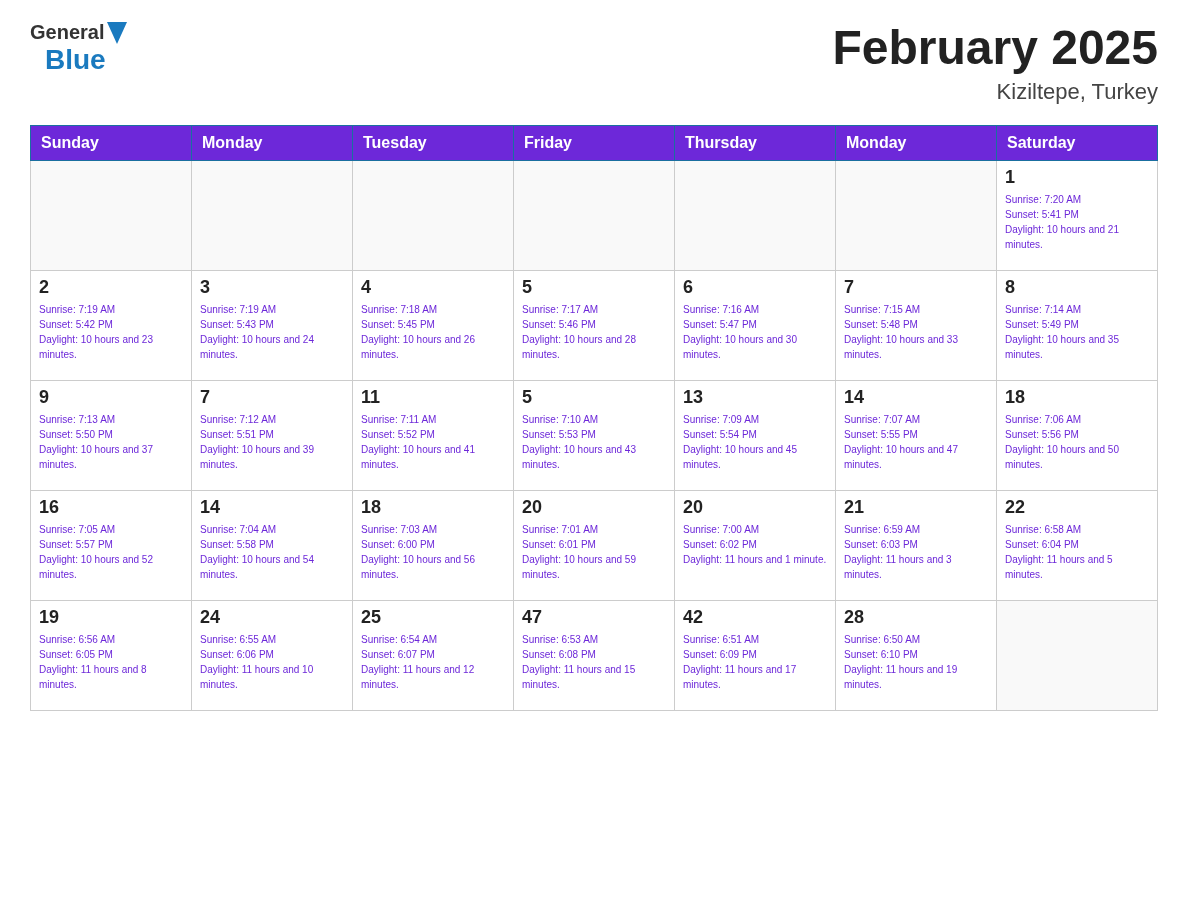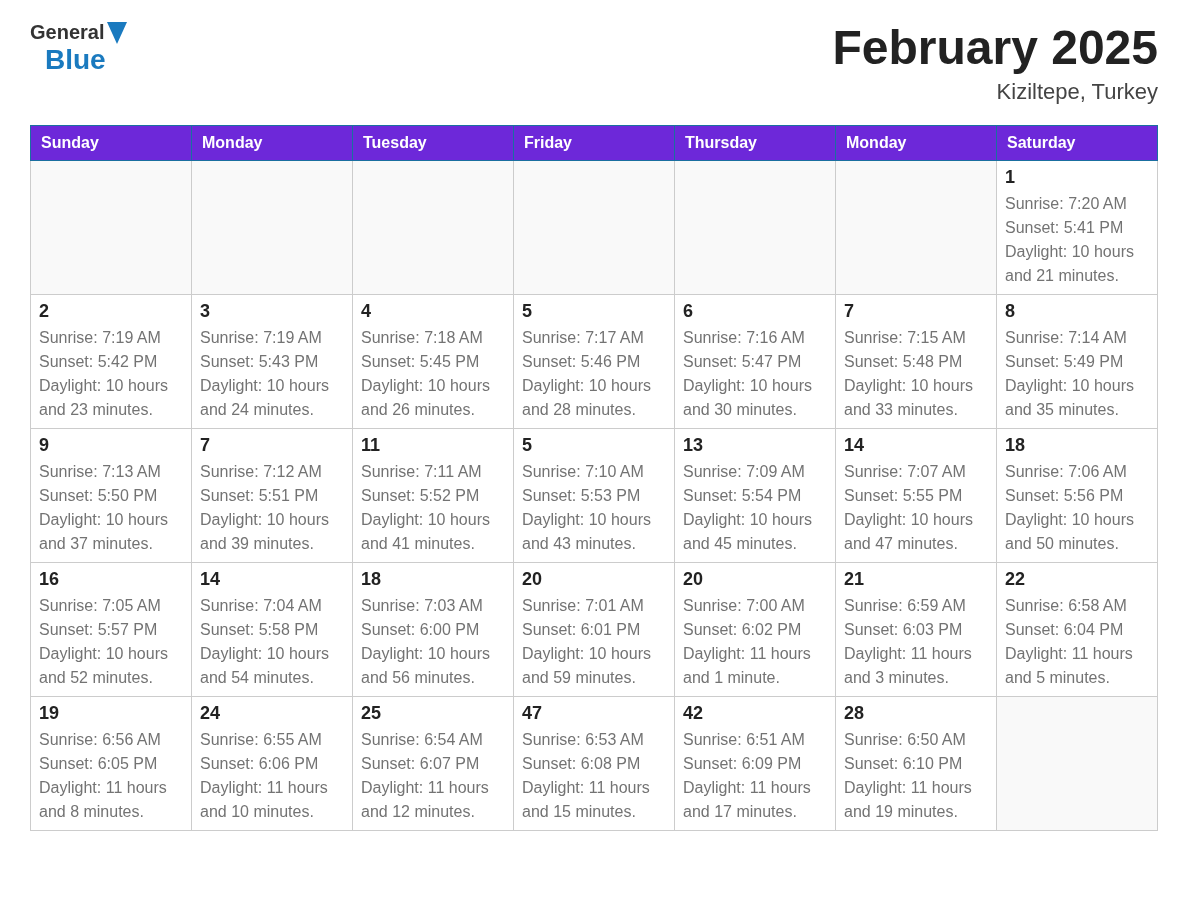--- a/index.html
+++ b/index.html
@@ -58,22 +58,22 @@
       color: #333;
     }
     .day-number {
       font-size: 18px;
       font-weight: bold;
       color: #222;
       display: block;
       margin-bottom: 4px;
     }
     .day-info {
-      font-size: 16px;
-      color: #737373;
+      font-size: 10px;
+      color: #6d28d9;
       line-height: 1.5;
     }
     .empty-cell {
       background: #f9f9f9;
     }
     .logo-wrapper {
       display: flex;
       flex-direction: column;
       align-items: flex-start;
     }

